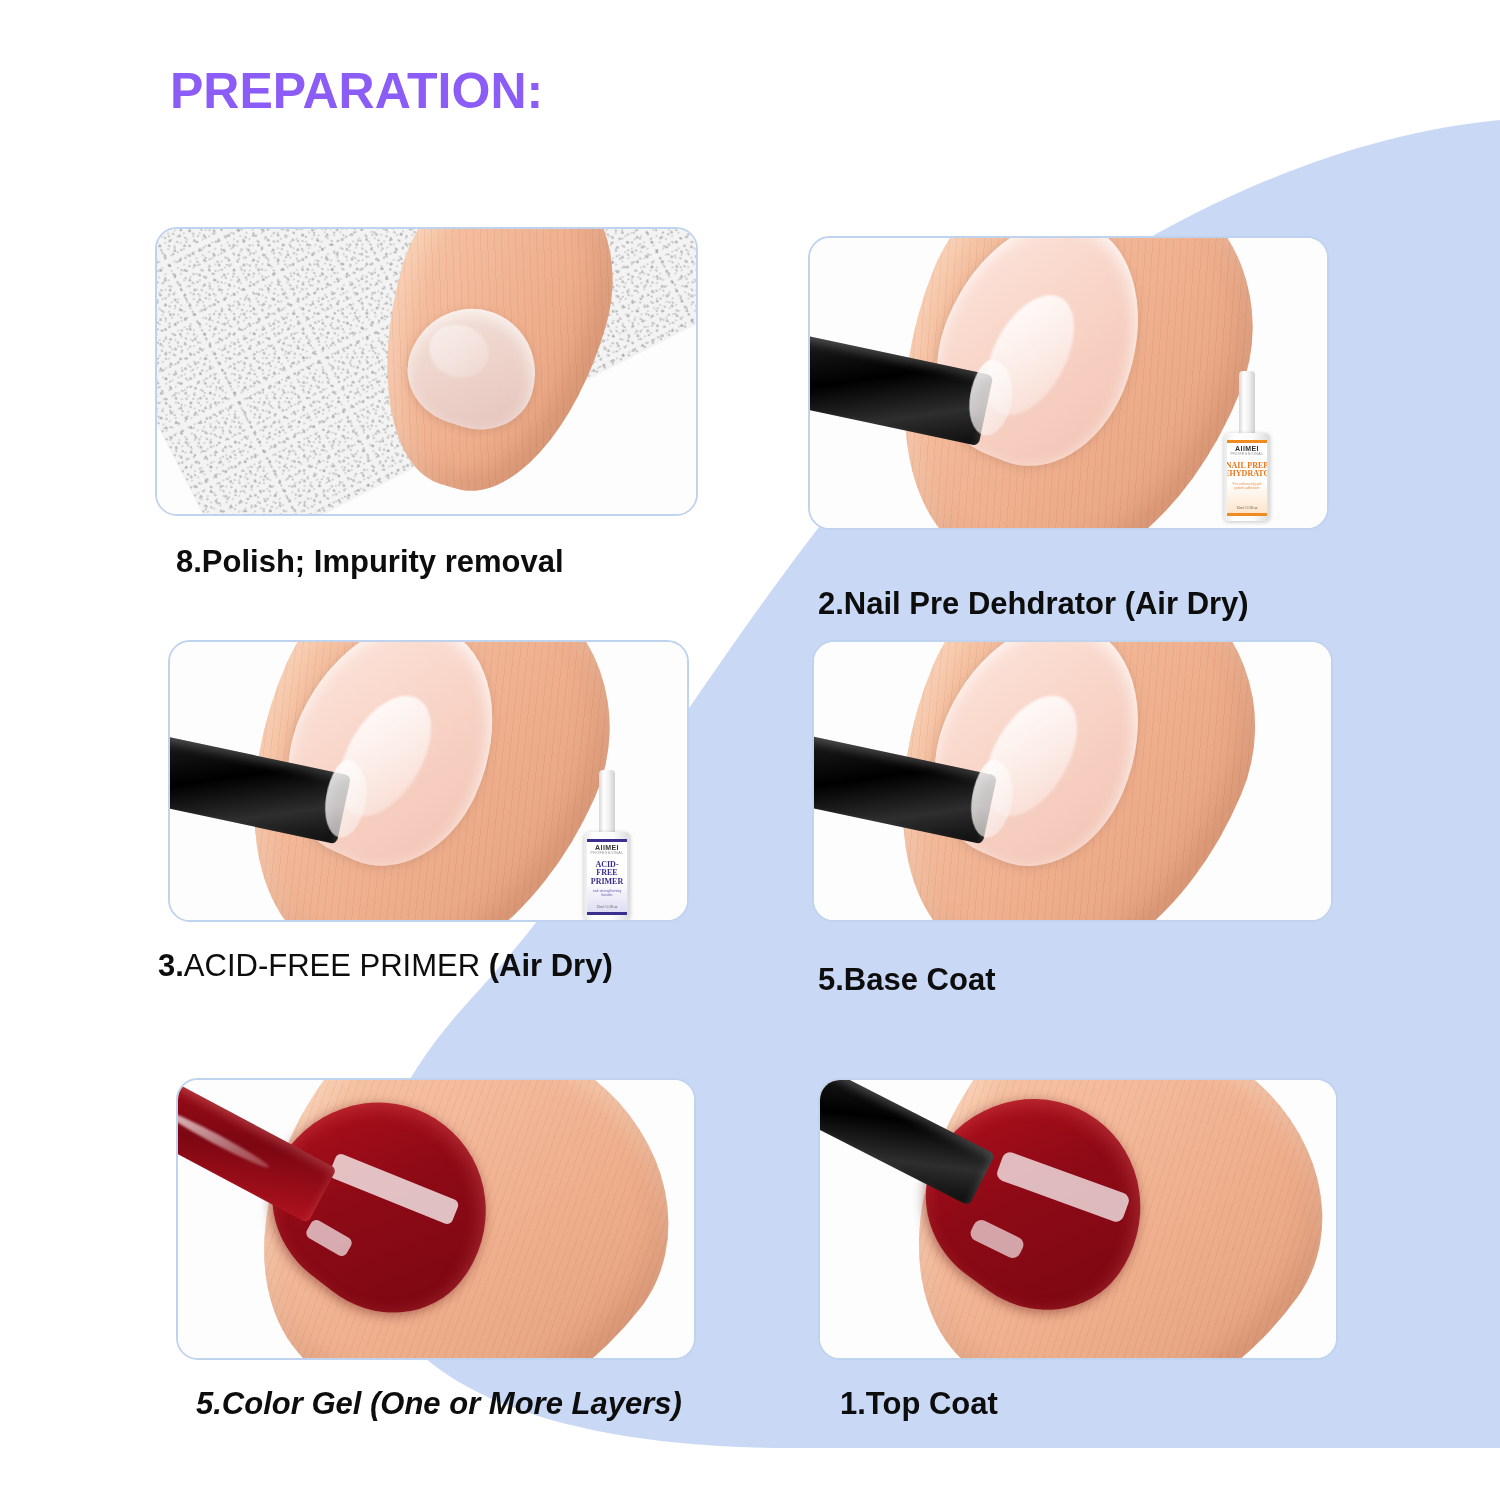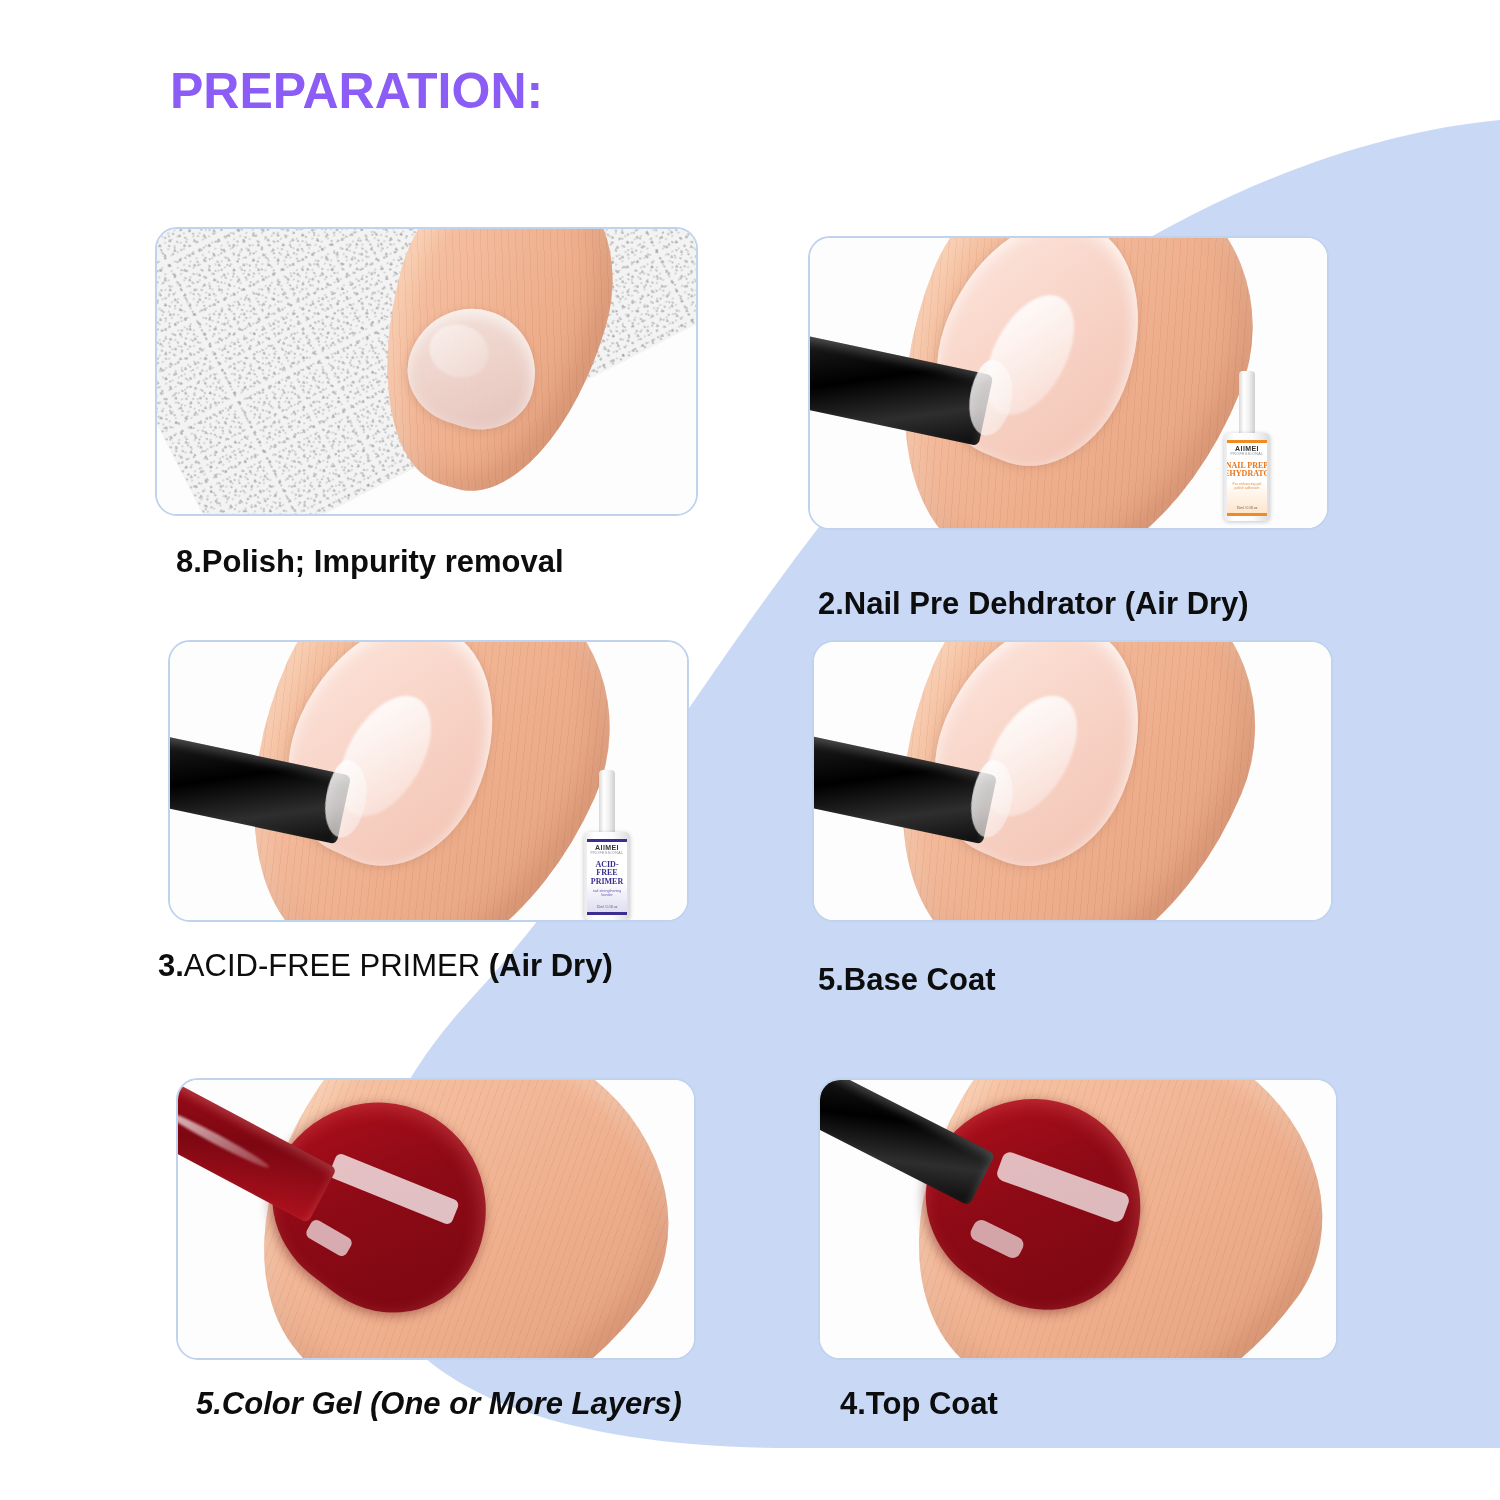--- a/index.html
+++ b/index.html
@@ -338,18 +338,18 @@
             <div class="nail red" style="left:108px;top:20px;width:218px;height:202px;transform:rotate(36deg);"></div>
             <div class="gloss sharp" style="left:176px;top:92px;width:134px;height:30px;transform:rotate(20deg);
                         border-radius:8px;opacity:.82;"></div>
             <div class="gloss sharp" style="left:150px;top:148px;width:54px;height:22px;transform:rotate(26deg);
                         border-radius:8px;opacity:.72;"></div>
             <div class="brush" style="left:-42px;top:22px;width:216px;height:58px;transform:rotate(27deg);"></div>
           </div>
         </div>
       </div>
       <div class="caption" style="left:840px;top:1386px;">
-        <b>4.Top Coat</b>
+        <b>1.Top Coat</b>
       </div>
     </div>
 
   </div>
 </div>
 
 </body></html>

